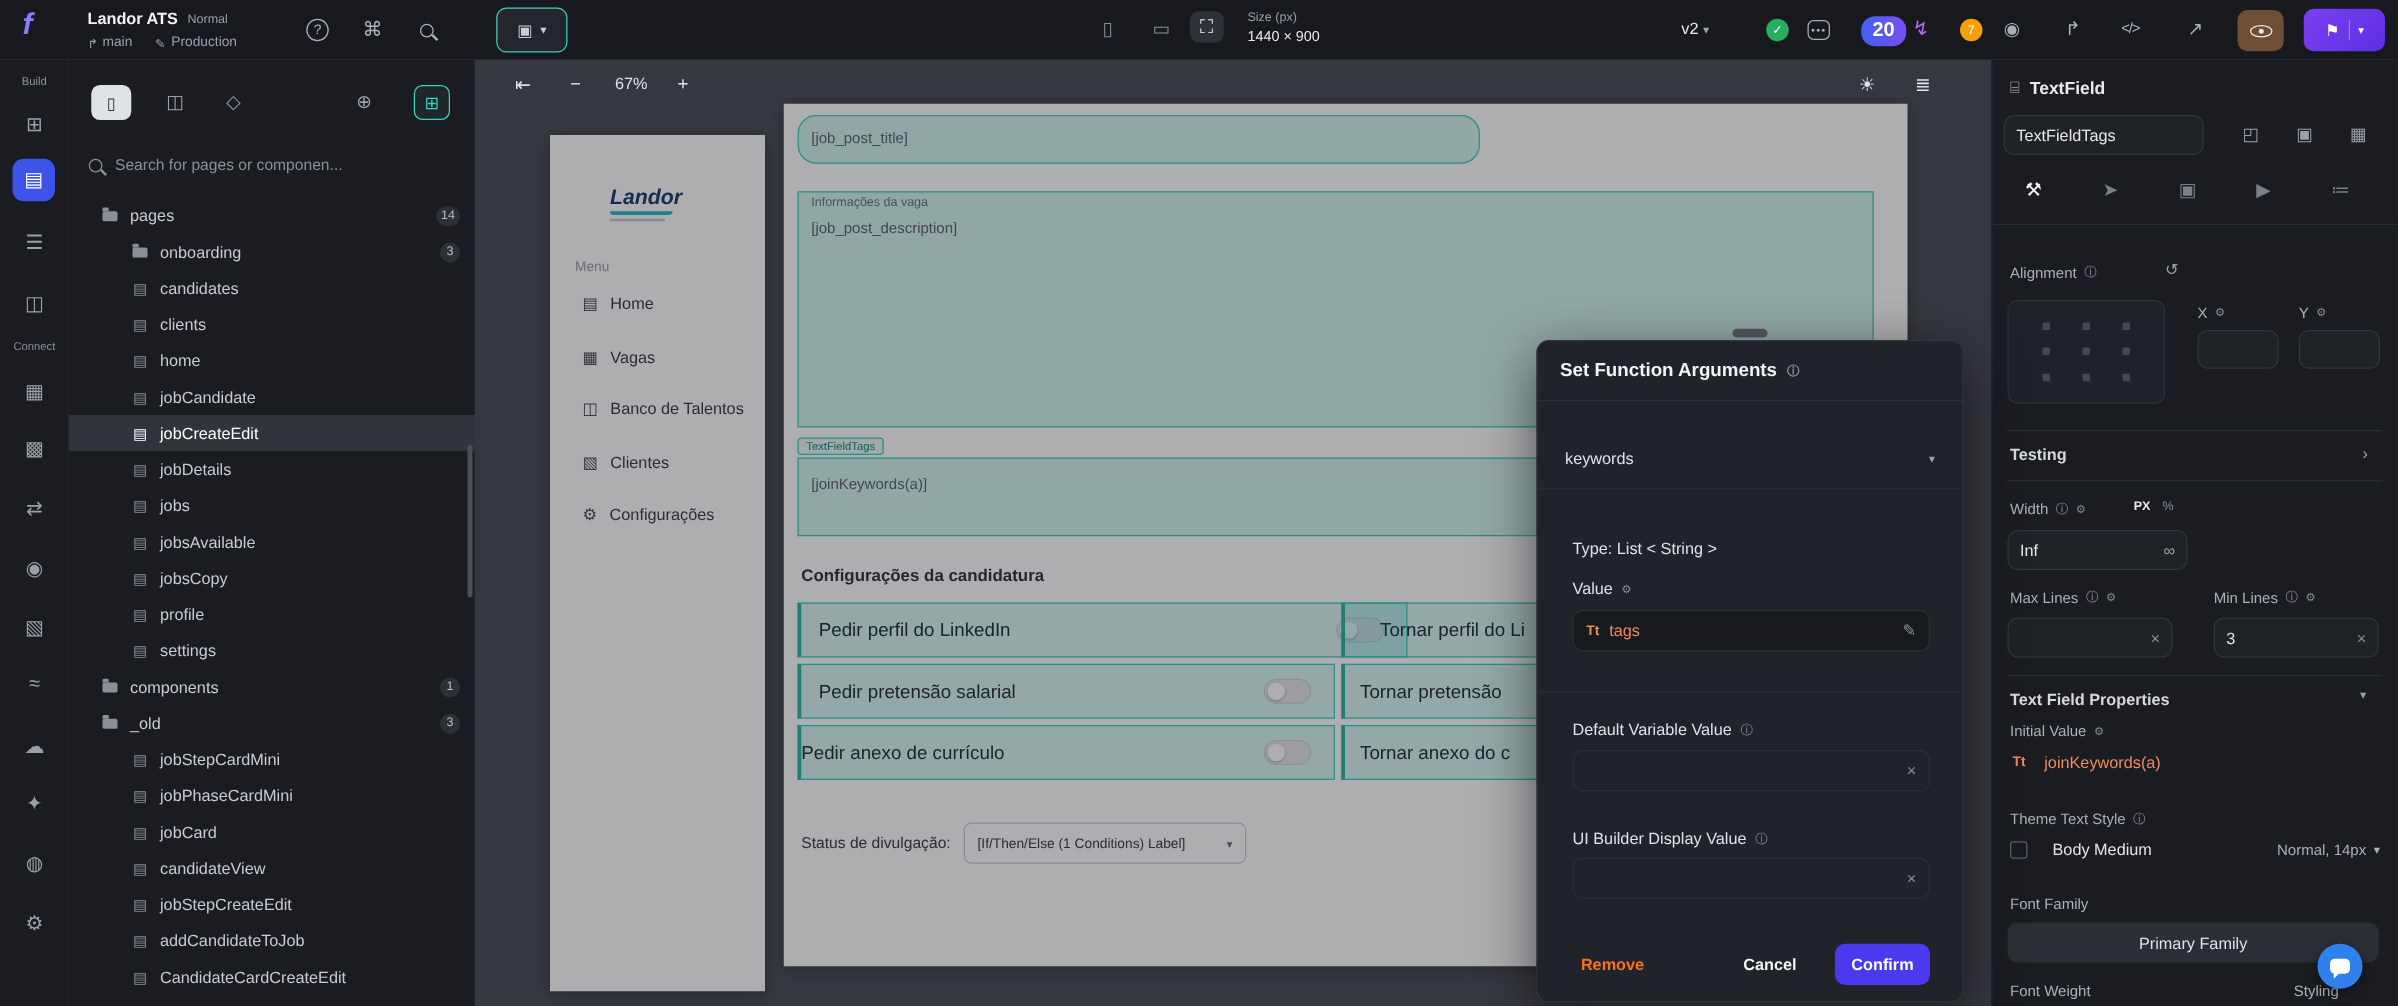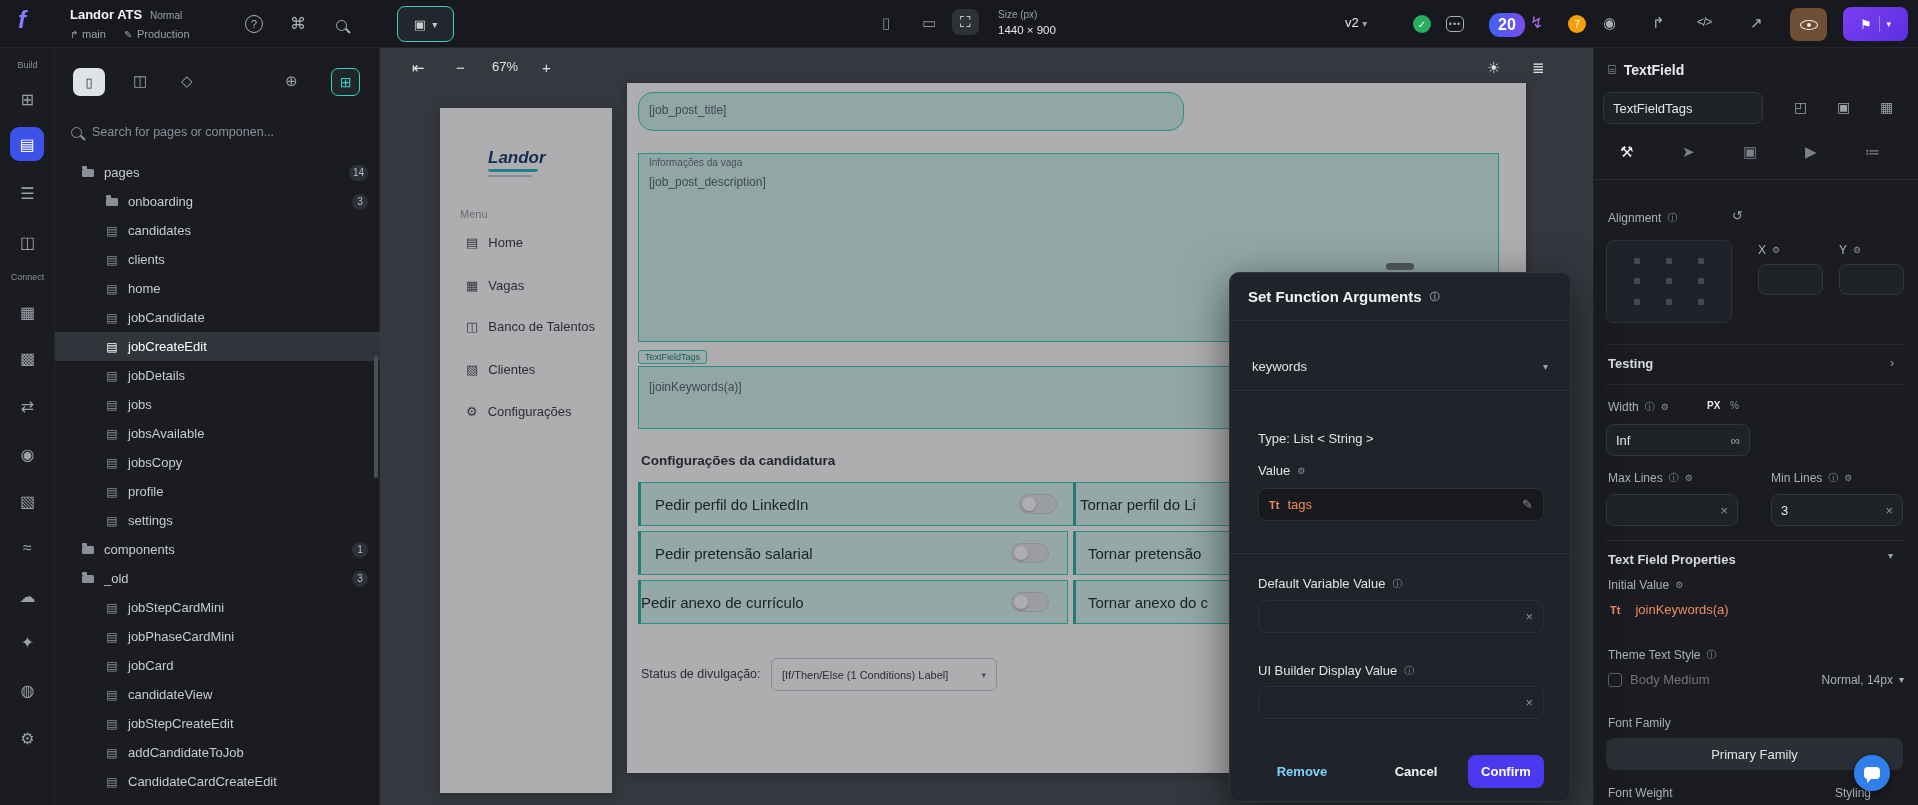--- a/index.html
+++ b/index.html
@@ -314,26 +314,26 @@
       <span class="cap-txt" style="position:absolute; left:10px; top:3px;">Informações da vaga</span>
       <span class="ph-txt" style="position:absolute; left:10px; top:21px;">[job_post_description]</span>
     </div>
     <span class="wchip" style="left:11px; top:267px;">TextFieldTags</span>
     <div class="sel-box" style="left:11px; top:283px; width:861px; height:63px;">
       <span class="ph-txt" style="position:absolute; left:10px; top:13px;">[joinKeywords(a)]</span>
     </div>
 
     <span class="abs" style="left:14px; top:370px; font-size:13.5px; font-weight:bold; color:#2f3640;">Configurações da candidatura</span>
 
-    <div class="sel-row" style="left:11px; top:399px; width:438px; height:44px;">
+    <div class="sel-row" style="left:11px; top:399px; width:488px; height:44px;">
       <span class="row-lbl" style="margin-left:14px;">Pedir perfil do LinkedIn</span>
       <span class="toggle" style="margin-left:auto; margin-right:18px;"></span>
     </div>
     <div class="sel-row" style="left:446px; top:399px; width:426px; height:44px;">
-      <span class="row-lbl" style="margin-left:4px;">Tornar perfil do Li</span>
+      <span class="row-lbl" style="margin-left:28px;">Tornar perfil do Li</span>
     </div>
 
     <div class="sel-row" style="left:11px; top:448px; width:430px; height:44px;">
       <span class="row-lbl" style="margin-left:14px;">Pedir pretensão salarial</span>
       <span class="toggle" style="margin-left:auto; margin-right:18px;"></span>
     </div>
     <div class="sel-row" style="left:446px; top:448px; width:426px; height:44px;">
       <span class="row-lbl" style="margin-left:12px;">Tornar pretensão</span>
     </div>
 
@@ -462,21 +462,21 @@
     <span class="tt">Tt</span>
     <span class="orange" style="font-size:13px;">joinKeywords(a)</span>
   </div>
 
   <div class="insp-lbl" style="left:14px; top:600px;">
       <span>Theme Text Style</span>
       <span class="info-ic">ⓘ</span>
     </div>
   <div class="abs flex" style="left:14px; top:624px; width:296px;">
     <span class="chk"></span>
-    <span style="margin-left:8px; font-size:13px; color:#737373;">Body Medium</span>
+    <span style="margin-left:20px; font-size:13px; color:#e5e5e5;">Body Medium</span>
     <span style="margin-left:auto; font-size:12px; color:#aab0b7;">Normal, 14px</span>
     <span style="margin-left:6px; font-size:10px; color:#aab0b7;">▾</span>
   </div>
 
   <div class="insp-lbl" style="left:14px; top:668px;">
       <span>Font Family</span>
     </div>
   <div class="abs" style="left:12px; top:690px; width:297px; height:32px; background:#2a2e35; border-radius:8px; display:flex; align-items:center; justify-content:center; font-size:13px; color:#dfe3e8;">
       <span>Primary Family</span>
     </div>
@@ -520,21 +520,21 @@
   </div>
 
   <div class="abs flex" style="left:28px; top:390px; gap:7px;">
     <span style="font-size:13px; color:#dfe3e7;">UI Builder Display Value</span>
     <span class="info-ic">ⓘ</span>
   </div>
   <div class="dlg-input" style="top:413px;">
     <span class="x-ic">×</span>
   </div>
 
-  <div class="btn abs" style="left:40px; top:482px; width:64px; color:#7dd3fc;">
+  <div class="btn abs" style="left:28px; top:482px; width:64px; color:#f97316;">
       <span>Remove</span>
     </div>
   <div class="btn abs" style="left:158px; top:482px; width:56px; color:#f2f3f5;">
       <span>Cancel</span>
     </div>
   <div class="btn abs" style="left:238px; top:482px; width:76px; background:#4b39ef; color:#fff;">
       <span>Confirm</span>
     </div>
 </div>
 

